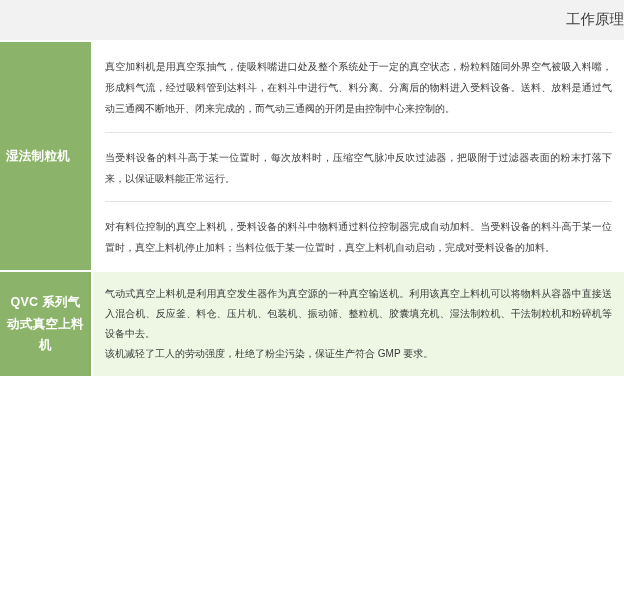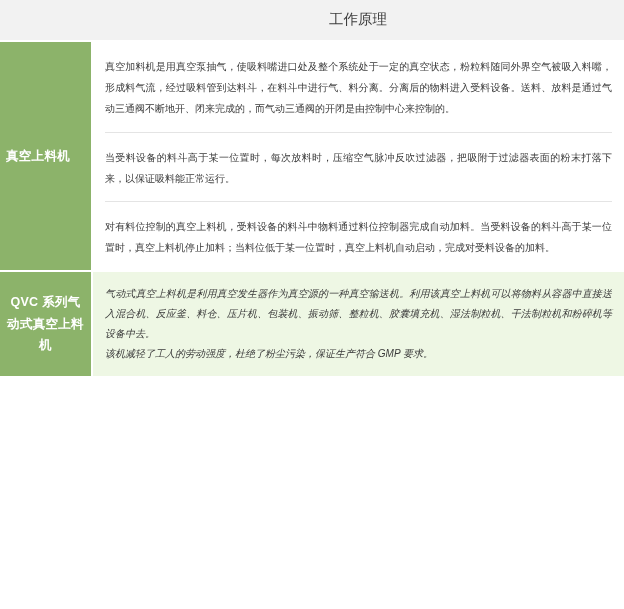--- a/index.html
+++ b/index.html
@@ -14,21 +14,21 @@
     color: #333333;
     overflow: hidden;
   }
   .table {
     width: 624px;
     border-collapse: collapse;
     table-layout: fixed;
   }
   .header-row td {
     background: #f2f2f2;
-    text-align: center;
+    text-align: right;
     font-size: 14.5px;
     color: #3c3c3c;
     padding: 10px 0 11px 0;
     border-bottom: 2px solid #ffffff;
   }
   .label-cell {
     width: 92px;
     background: #8cb36a;
     color: #ffffff;
     font-size: 12.5px;
@@ -71,42 +71,41 @@
   }
   .green-row .content-cell {
     background: #eef7e4;
   }
   .green-row .para {
     line-height: 2.0;
     color: #3a3a3a;
   }
   .green-row .para-block {
     padding: 12px 12px 12px 12px;
-    font-style: italic;
   }
   .hdr-spacer {
     background: #ffffff;
   }
 </style>
 </head>
 <body>
 
 <table class="table">
   <colgroup>
     <col style="width:92px">
     <col style="width:532px">
   </colgroup>
   <tbody>
     <tr class="header-row">
       <td class="hdr-spacer"></td>
       <td>工作原理</td>
     </tr>
 
     <tr>
-      <td class="label-cell">真空上料机</td>
+      <td class="label-cell">湿法制粒机</td>
       <td class="content-cell">
         <div class="para-block">
           <p class="para">真空加料机是用真空泵抽气，使吸料嘴进口处及整个系统处于一定的真空状态，粉粒料随同外界空气被吸入料嘴，形成料气流，经过吸料管到达料斗，在料斗中进行气、料分离。分离后的物料进入受料设备。送料、放料是通过气动三通阀不断地开、闭来完成的，而气动三通阀的开闭是由控制中心来控制的。</p>
         </div>
         <div class="sep"></div>
         <div class="para-block">
           <p class="para">当受料设备的料斗高于某一位置时，每次放料时，压缩空气脉冲反吹过滤器，把吸附于过滤器表面的粉末打落下来，以保证吸料能正常运行。</p>
         </div>
         <div class="sep"></div>
         <div class="para-block">

